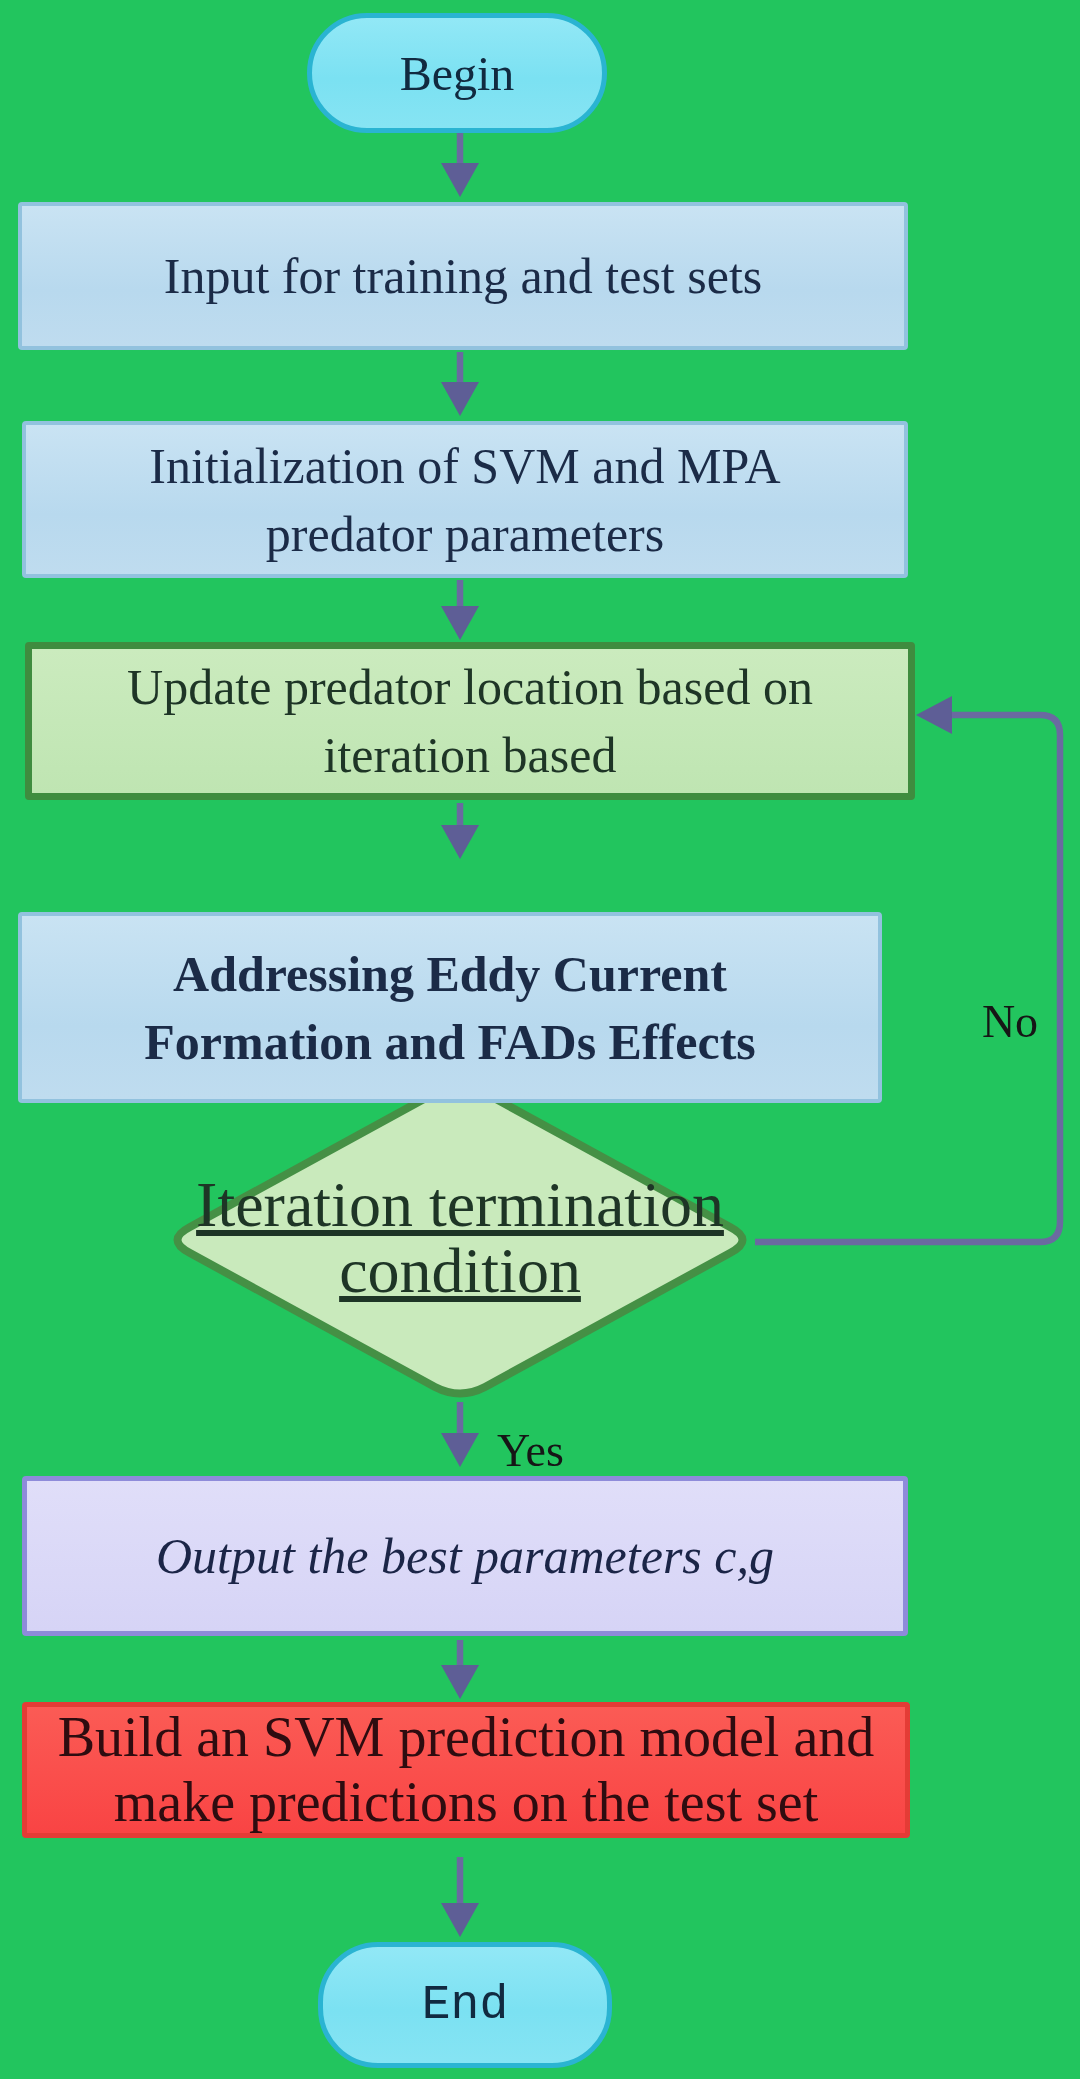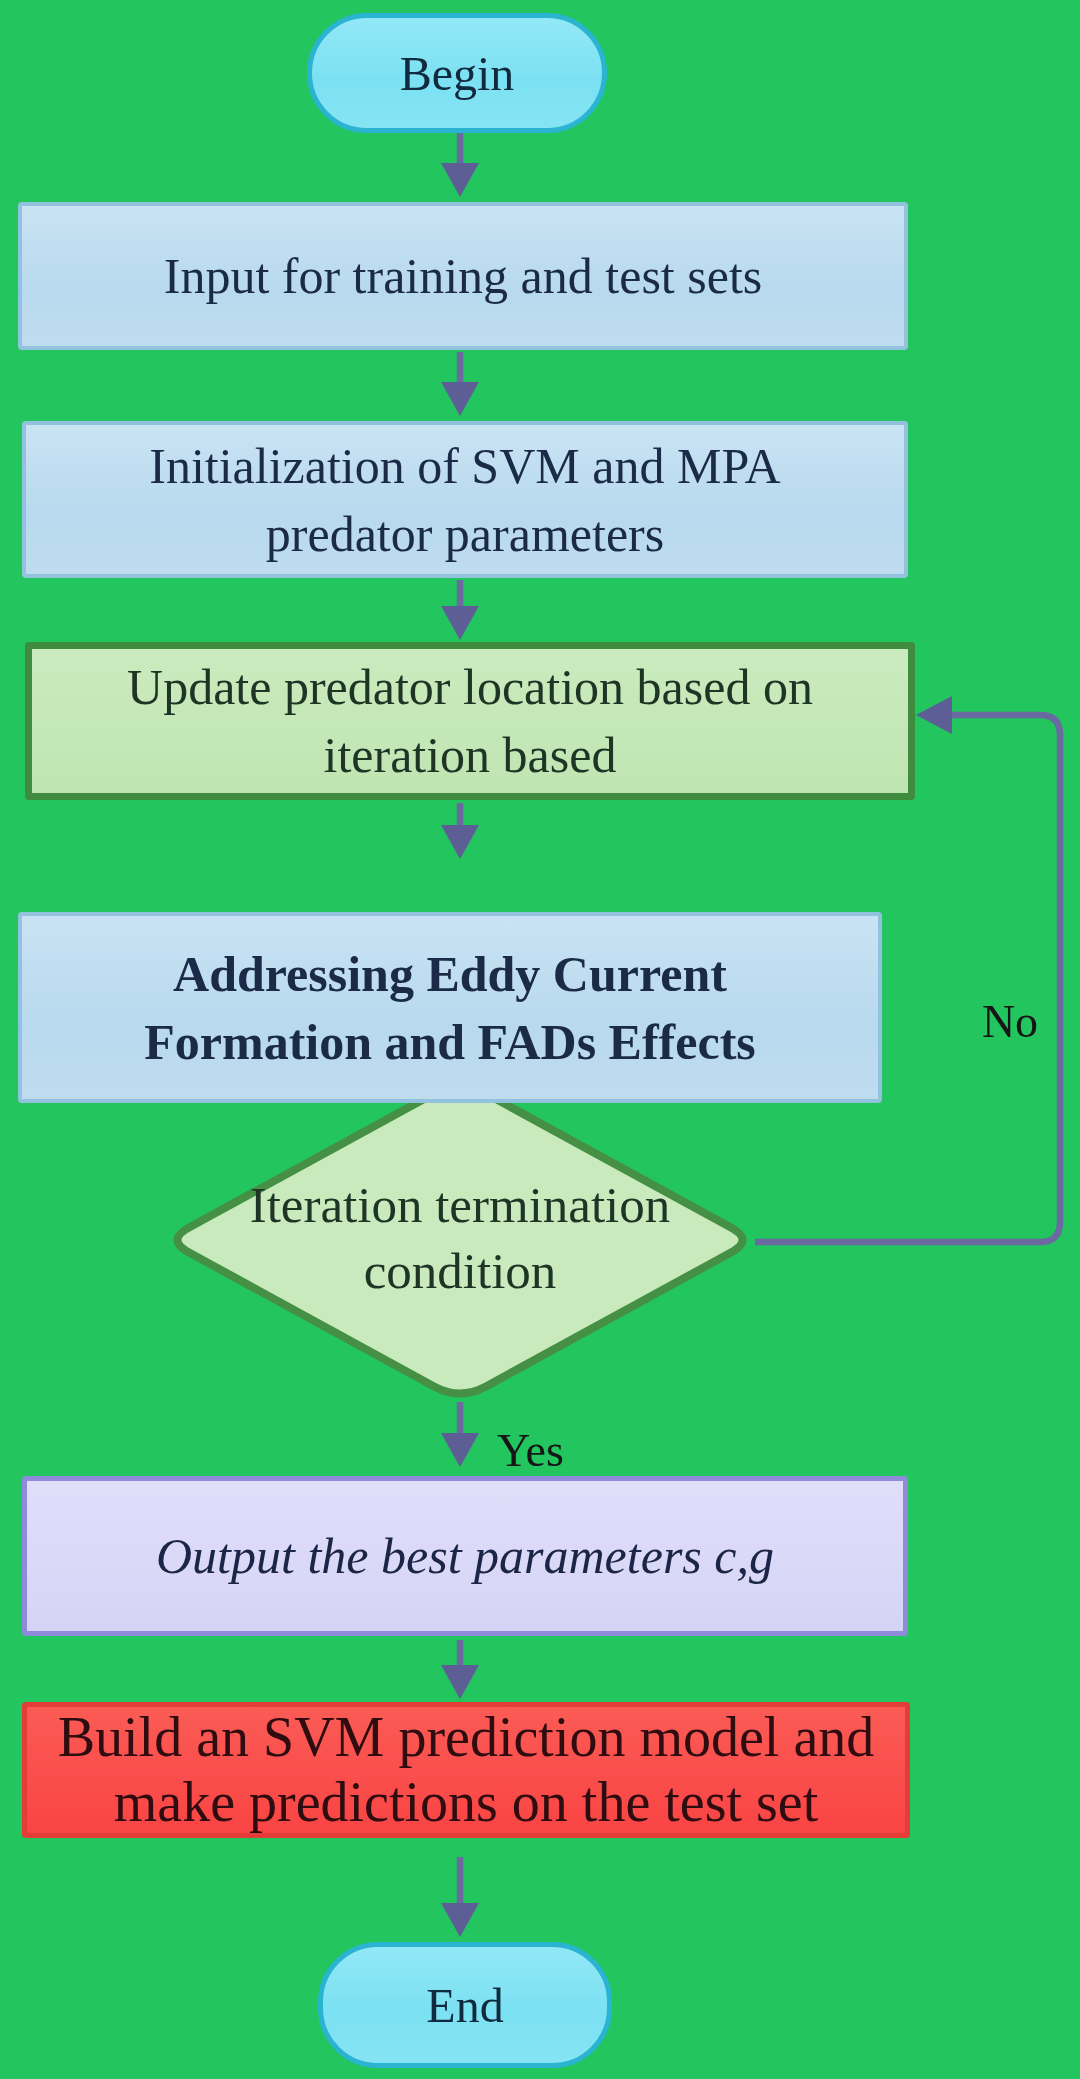--- a/index.html
+++ b/index.html
@@ -35,21 +35,21 @@
   .lavender{
     background:linear-gradient(180deg,#e0def9 0%,#d6d4f6 100%);
     border:5px solid #8e8bda;color:#1b2547;
   }
   .red{
     background:linear-gradient(180deg,#fb5b55 0%,#f94444 100%);
     border:5px solid #e43c36;color:#2e0c10;
   }
   .decision-label{
     position:absolute;z-index:3;left:165px;top:1172px;width:590px;
-    text-align:center;font-size:51px;line-height:66px;color:#1e3526;
+    text-align:center;font-size:64px;line-height:66px;color:#1e3526;text-decoration:underline;
   }
   .edge-label{
     position:absolute;z-index:3;font-size:46px;color:#161616;
   }
   #yes-label{left:497px;top:1424px;}
   #no-label{left:962px;top:995px;width:96px;text-align:center;}
 </style>
 </head>
 <body>
 
@@ -114,17 +114,17 @@
 
   <div class="node process lavender" style="left:22px;top:1476px;width:886px;height:160px;font-style:italic;">
     <span class="line">Output the best parameters c,g</span>
   </div>
 
   <div class="node process red" style="left:22px;top:1702px;width:888px;height:136px;font-size:56px;line-height:65px;">
     <span class="line">Build an SVM prediction model and</span>
     <span class="line">make predictions on the test set</span>
   </div>
 
-  <div class="node terminator" style="left:318px;top:1942px;width:294px;height:126px;">
+  <div class="node terminator" style="left:318px;top:1942px;width:294px;height:126px;font-family:Liberation Mono, monospace;">
     <span class="line">End</span>
   </div>
 
 </div>
 
 </body></html>

